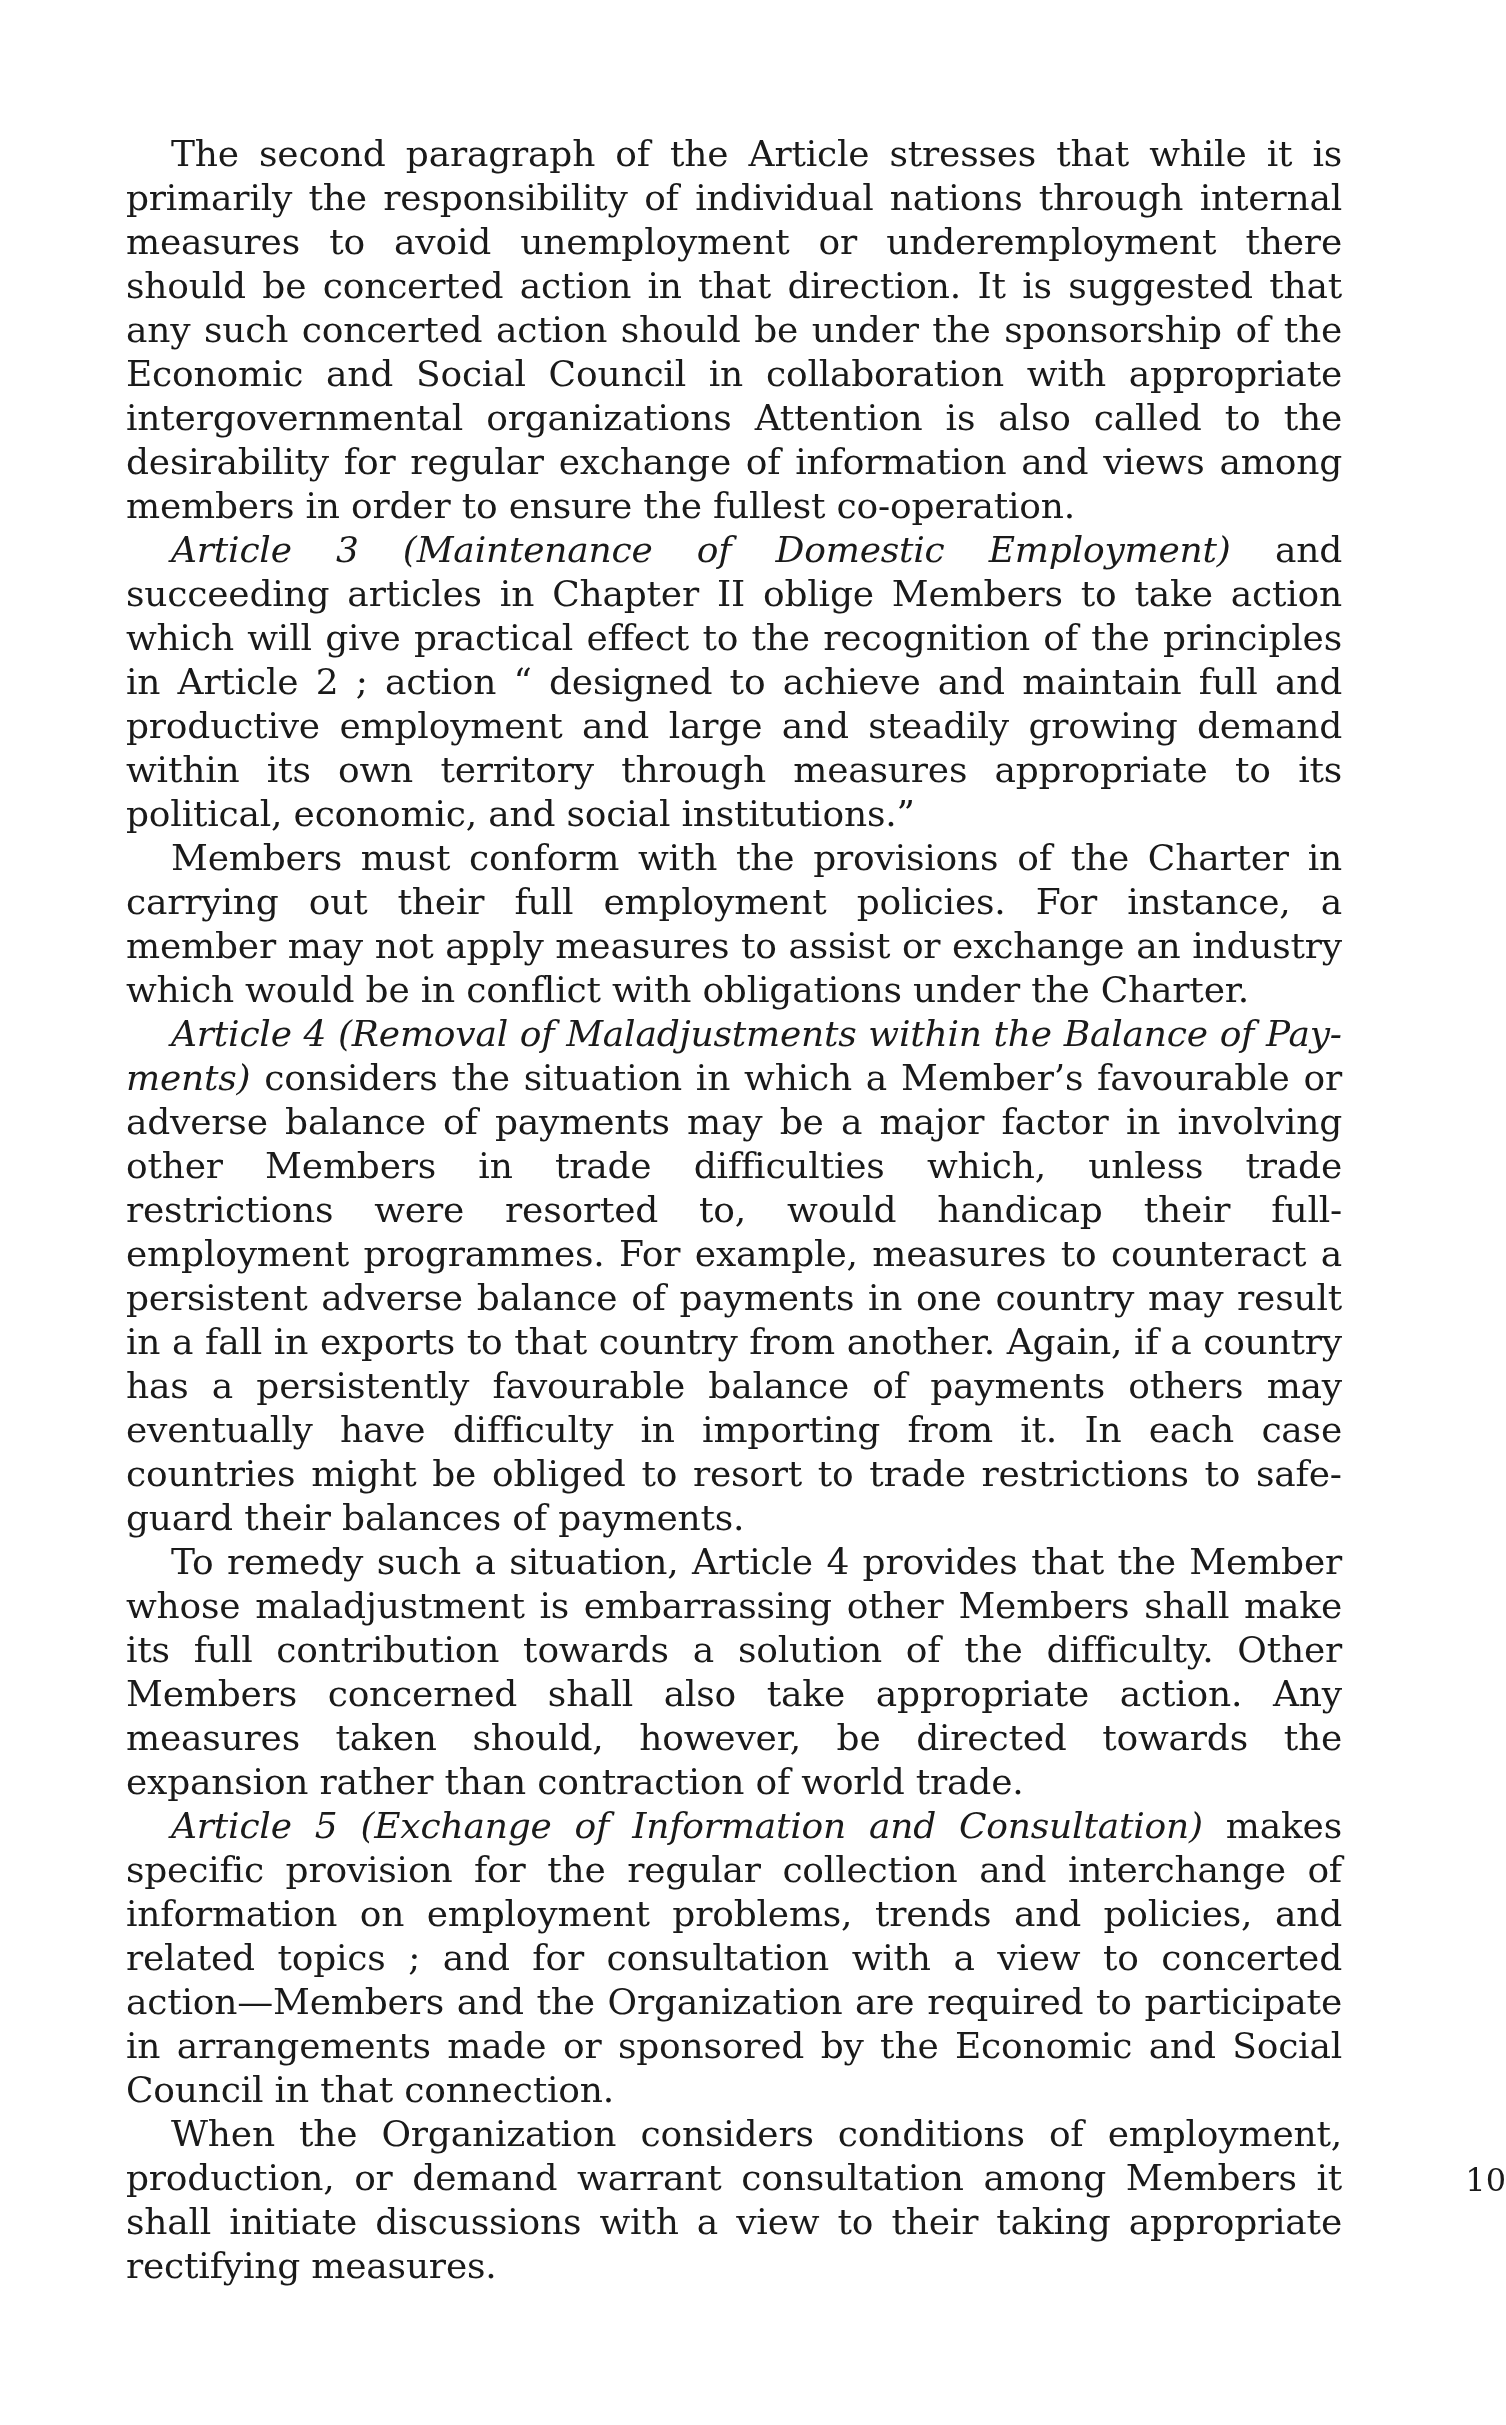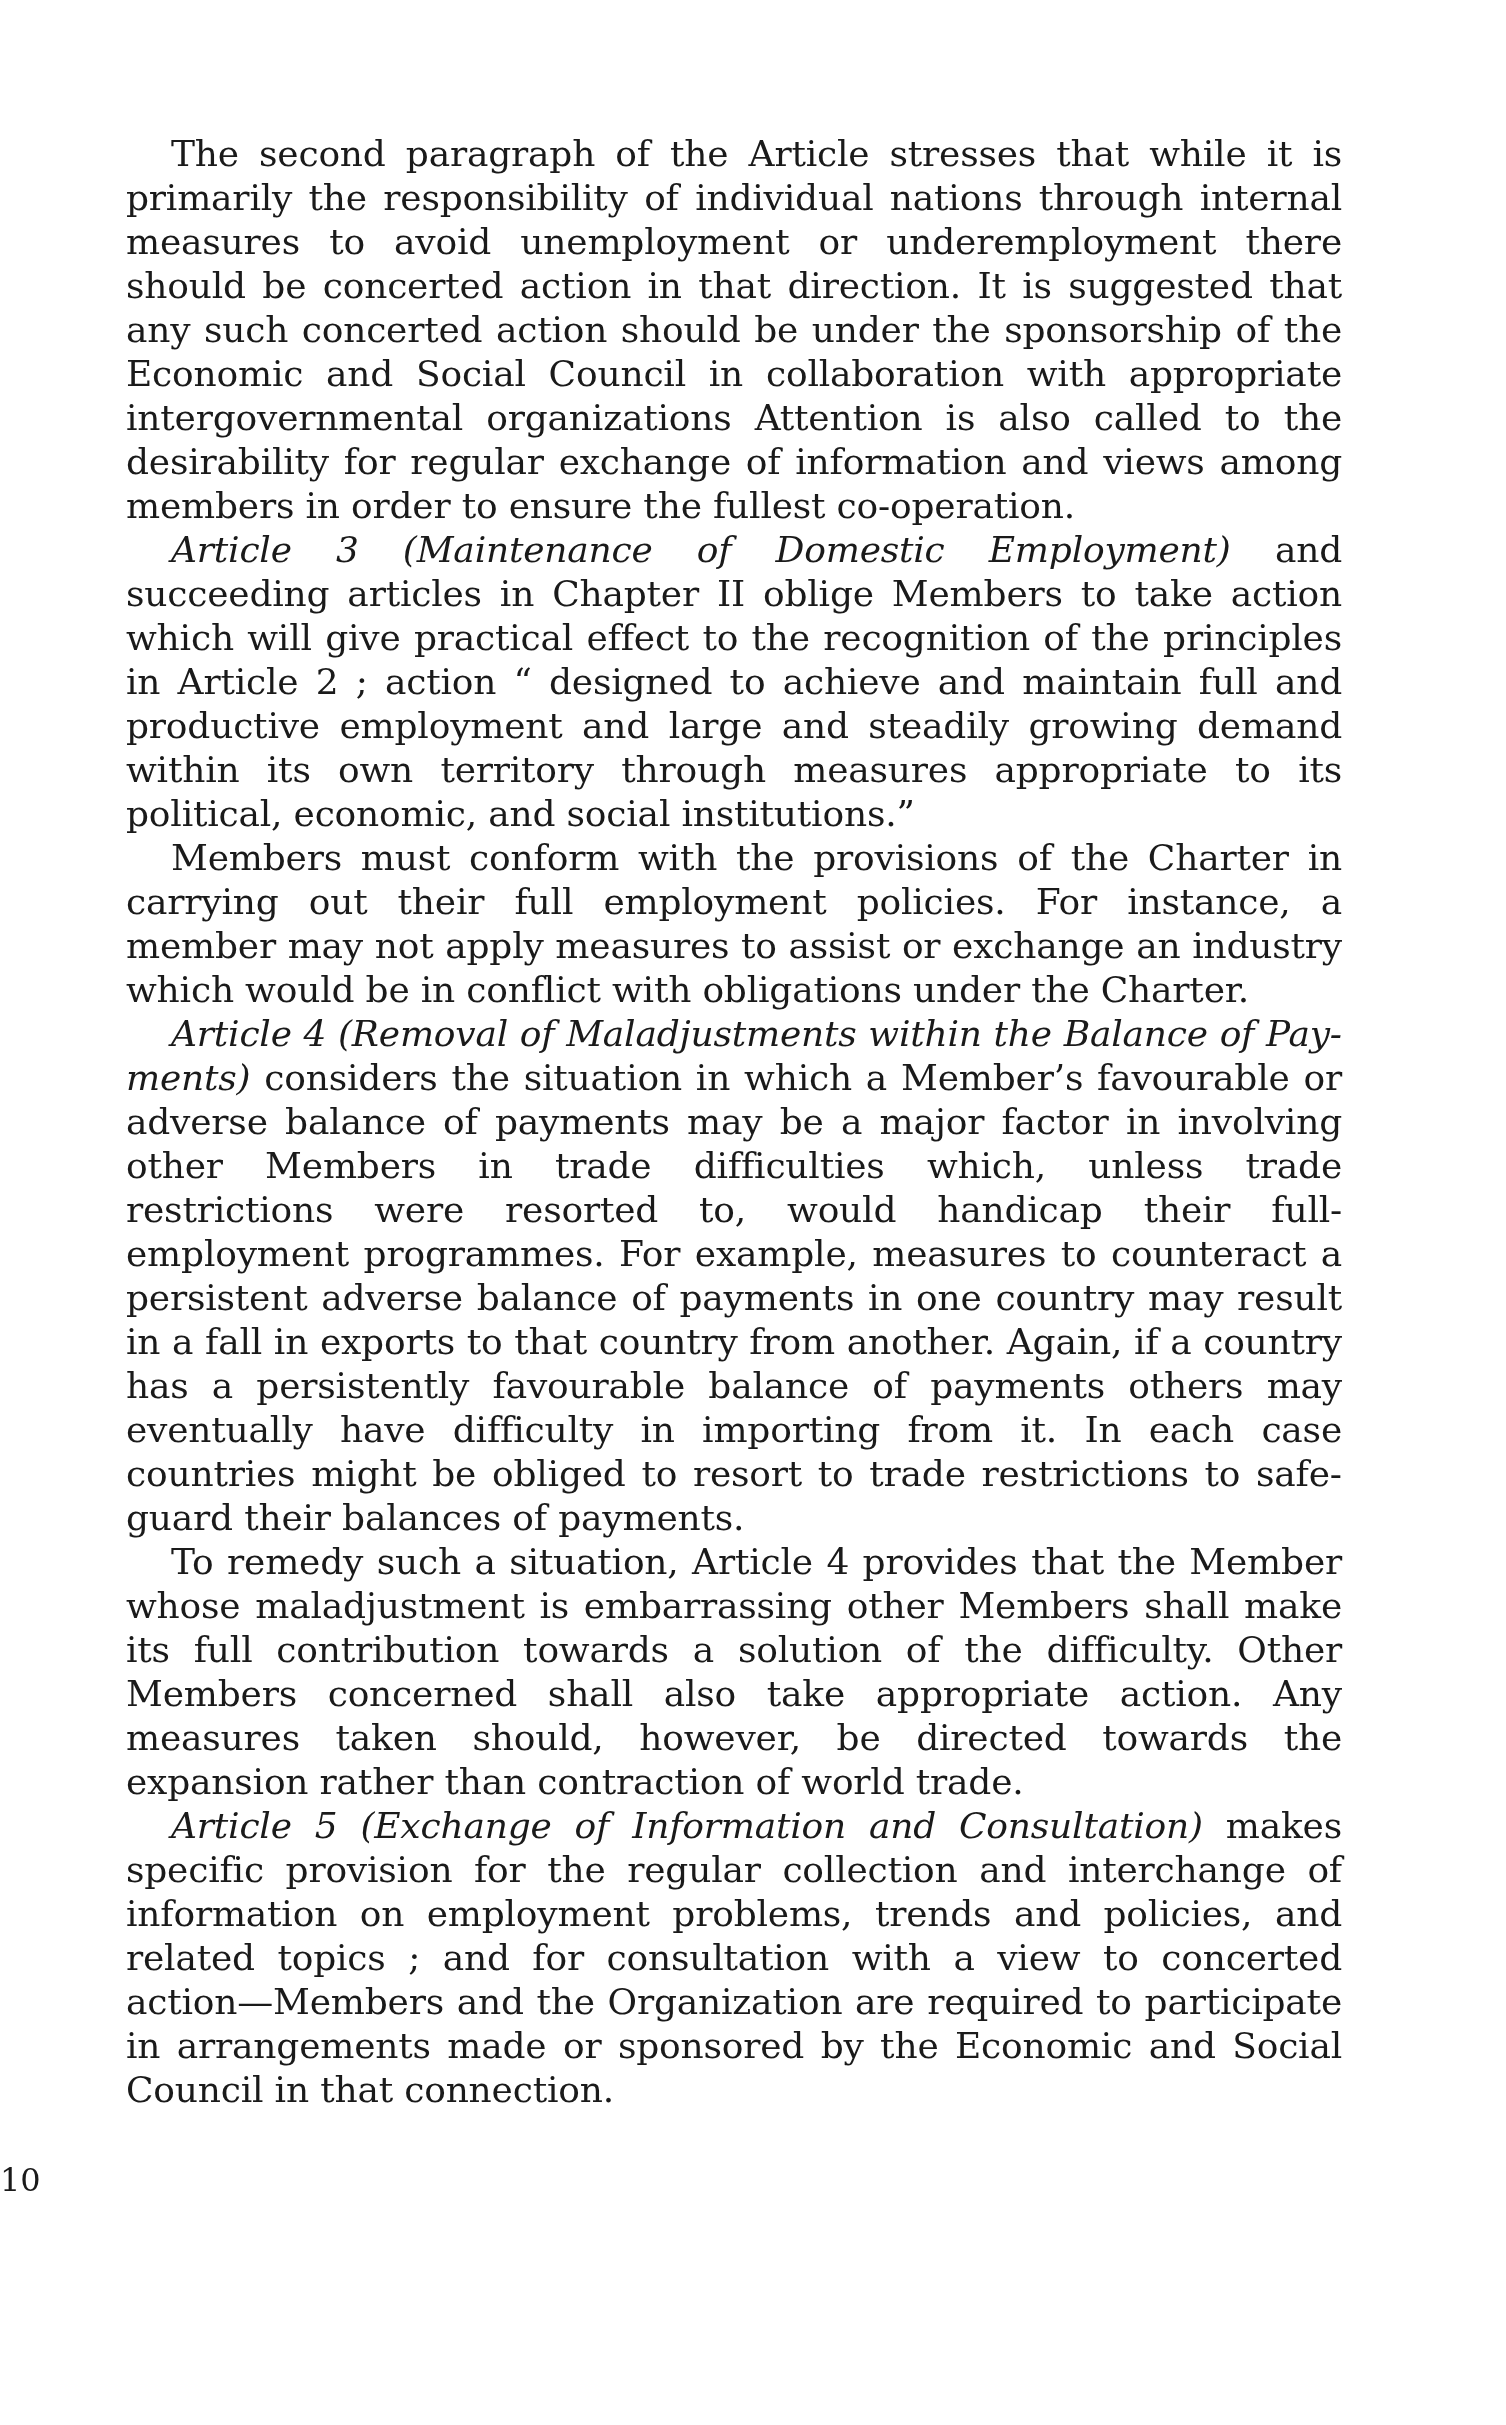--- a/index.html
+++ b/index.html
@@ -7,30 +7,31 @@
   .page {
     position: absolute; left: 126px; top: 132px; width: 1216px;
     font-family: "DejaVu Serif", "Liberation Serif", serif;
     color: #1a1a1a; font-size: 36px; line-height: 44px;
     letter-spacing: -0.2px;
   }
   .para { margin: 0; text-align: justify; text-indent: 45px; hyphens: manual; }
   .para em { font-style: italic; }
   .page-number {
     position: absolute; left: 0; width: 1506px; top: 2161px;
-    text-align: left; font-family: "DejaVu Serif", "Liberation Serif", serif;
+    text-align: right; font-family: "DejaVu Serif", "Liberation Serif", serif;
     font-size: 32px; color: #1a1a1a;
   }
 </style>
 </head>
 <body>
 
 <div class="page">
   <p class="para"><em></em><span>The second paragraph of the Article stresses that while it is primarily the responsibility of individual nations through internal measures to avoid unemployment or underemployment there should be concerted action in that direction.  It is suggested that any such concerted action should be under the sponsorship of the Economic and Social Council in collaboration with appropriate intergovernmental organizations Attention is also called to the desirability for regular exchange of information and views among members in order to ensure the fullest co-operation.</span></p>
   <p class="para"><em>Article 3 (Maintenance of Domestic Employment)</em><span> and succeeding articles in Chapter II oblige Members to take action which will give practical effect to the recognition of the principles in Article 2 ;  action “ designed to achieve and maintain full and productive employment and large and steadily growing demand within its own territory through measures appropriate to its political, economic, and social institutions.”</span></p>
   <p class="para"><em></em><span>Members must conform with the provisions of the Charter in carrying out their full employment policies.  For instance, a member may not apply measures to assist or exchange an industry which would be in conflict with obligations under the Charter.</span></p>
   <p class="para"><em>Article 4 (Removal of Maladjustments within the Balance of Pay­ments)</em><span> considers the situation in which a Member’s favourable or adverse balance of payments may be a major factor in involving other Members in trade difficulties which, unless trade restrictions were resorted to, would handicap their full-employment programmes.  For example, measures to counteract a persistent adverse balance of payments in one country may result in a fall in exports to that country from another. Again, if a country has a persistently favourable balance of payments others may eventually have difficulty in importing from it.  In each case countries might be obliged to resort to trade restrictions to safe­guard their balances of payments.</span></p>
   <p class="para"><em></em><span>To remedy such a situation, Article 4 provides that the Member whose maladjustment is embarrassing other Members shall make its full contribution towards a solution of the difficulty.  Other Members concerned shall also take appropriate action.  Any measures taken should, however, be directed towards the expansion rather than contrac­tion of world trade.</span></p>
   <p class="para"><em>Article 5 (Exchange of Information and Consultation)</em><span> makes specific provision for the regular collection and interchange of information on employment problems, trends and policies, and related topics ;  and for consultation with a view to concerted action—Members and the Organiza­tion are required to participate in arrangements made or sponsored by the Economic and Social Council in that connection.</span></p>
+  <p class="para"><em></em><span>When the Organization considers conditions of employment, production, or demand warrant consultation among Members it shall initiate discussions with a view to their taking appropriate rectifying measures.</span></p>
 </div>
 
 <div class="page-number">10</div>
 
 
 </body></html>

